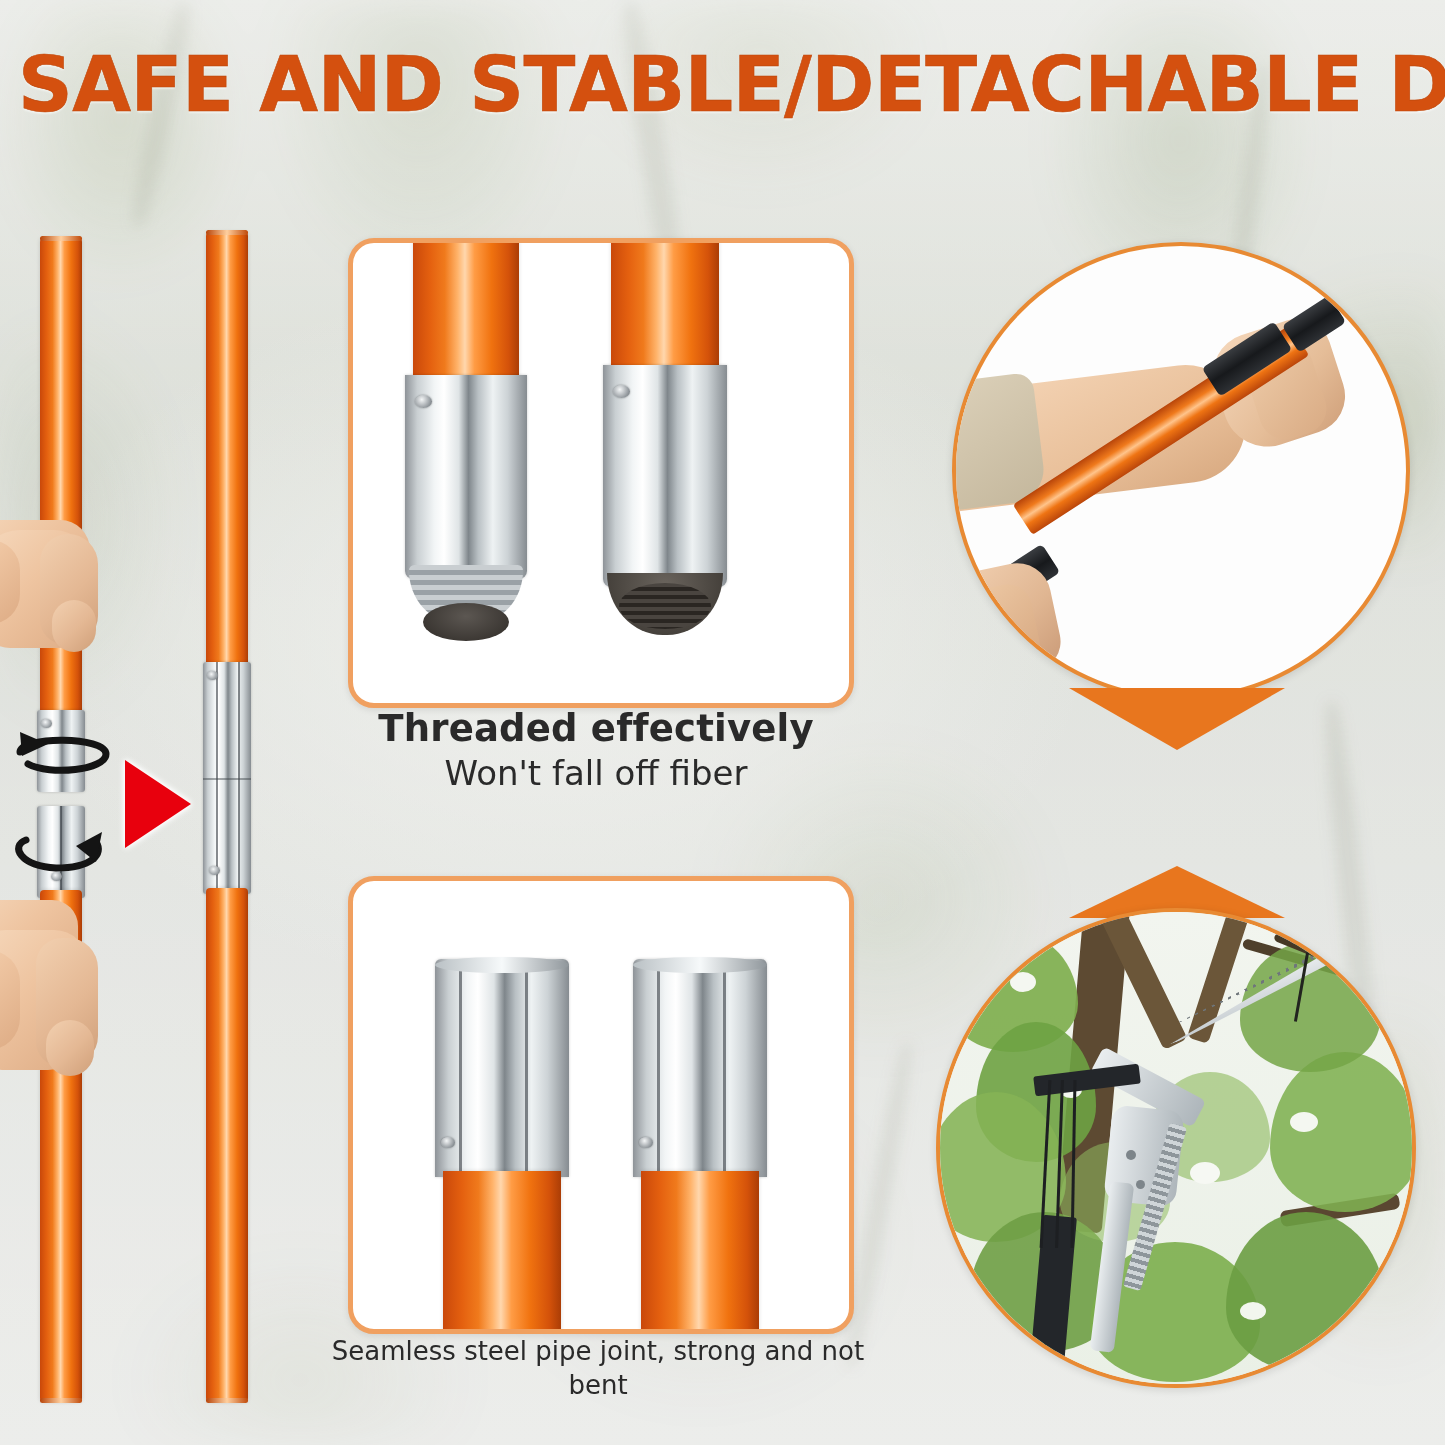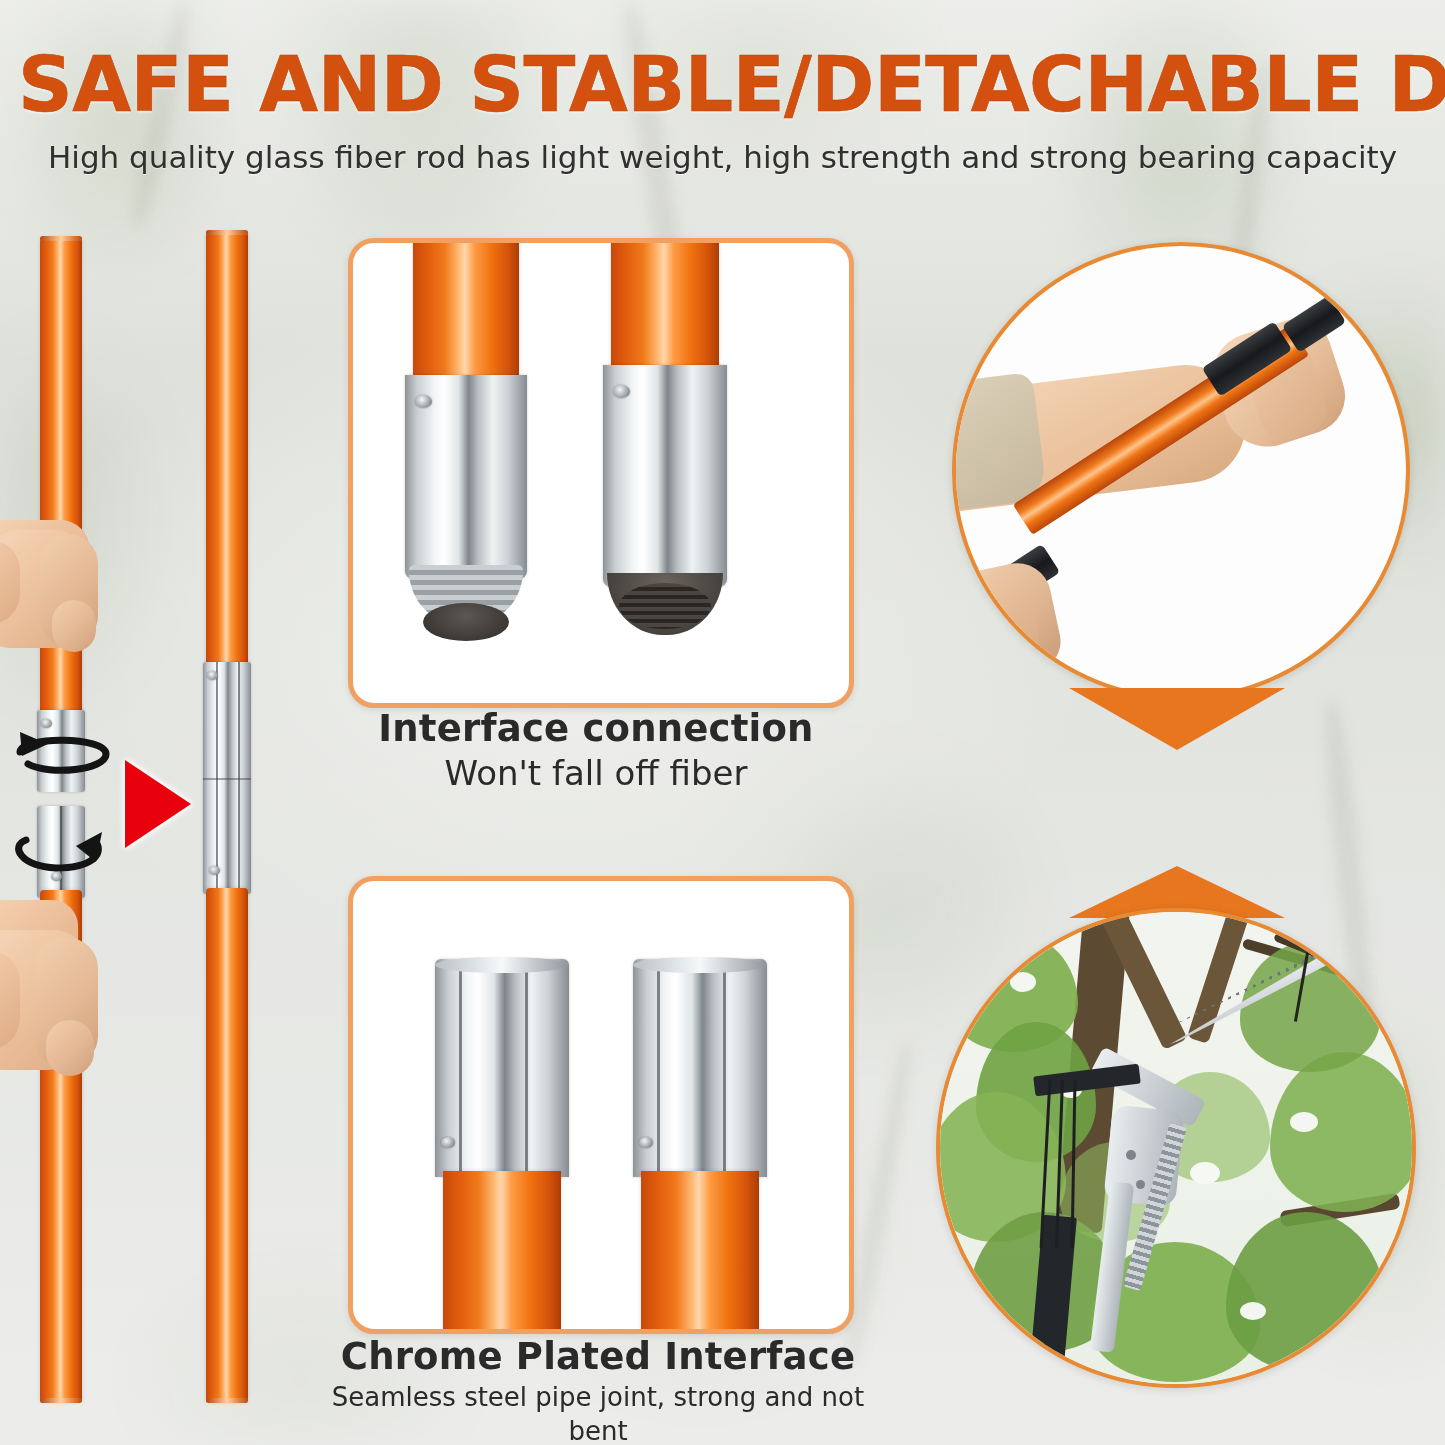--- a/index.html
+++ b/index.html
@@ -159,21 +159,20 @@
     <div class="bg-blobs"></div>
     <div class="bg-branch" style="left:150px;top:0px;width:22px;height:230px;transform:rotate(12deg);"></div>
     <div class="bg-branch" style="left:640px;top:0px;width:26px;height:300px;transform:rotate(-9deg);"></div>
     <div class="bg-branch" style="left:1230px;top:60px;width:20px;height:420px;transform:rotate(7deg);"></div>
     <div class="bg-branch" style="left:1340px;top:700px;width:24px;height:400px;transform:rotate(-6deg);"></div>
     <div class="bg-branch" style="left:870px;top:1040px;width:18px;height:330px;transform:rotate(10deg);"></div>
     <div class="bg-wash"></div>
   </div>
 
   <div class="headline">SAFE AND STABLE/DETACHABLE DESIGN</div>
-  <div class="subhead">High quality glass fiber rod has light weight, high strength and strong bearing capacity</div>
 
   <div>
 
     <div class="rod" style="left:40px;top:238px;width:42px;height:500px;"></div>
     <div class="rod-cap" style="left:40px;top:236px;width:42px;"></div>
 
     <div class="chrome" style="left:37px;top:710px;width:48px;height:82px;"></div>
     <div class="screw" style="left:41px;top:719px;"></div>
 
     <div class="chrome" style="left:37px;top:806px;width:48px;height:92px;"></div>
@@ -238,21 +237,21 @@
     <div class="rod" style="left:258px;top:-10px;width:108px;height:142px;border-radius:0;"></div>
     <div class="chrome" style="left:250px;top:122px;width:124px;height:222px;border-radius:0 0 8px 8px;"></div>
     <div class="screw" style="left:260px;top:142px;width:17px;height:13px;"></div>
     <div style="position:absolute;left:254px;top:330px;width:116px;height:62px;border-radius:0 0 48% 48%/0 0 100% 100%;
                 background:radial-gradient(ellipse at 50% 20%,#6a645d,#36322d);"></div>
     <div style="position:absolute;left:266px;top:340px;width:92px;height:46px;border-radius:50%;
                 background:repeating-linear-gradient(180deg,#4a4540 0 4px,#2a2622 4px 8px);"></div>
   </div>
 
   <div class="cap" style="left:348px;top:706px;width:496px;">
-    <div class="t1">Interface connection</div>
+    <div class="t1">Threaded effectively</div>
     <div class="t2">Won't fall off fiber</div>
   </div>
 
   <div class="panel" style="left:348px;top:876px;width:496px;height:448px;">
     <div class="chrome" style="left:82px;top:78px;width:134px;height:218px;border-radius:6px 6px 0 0;"></div>
     <div class="chrome-line" style="left:106px;top:78px;height:218px;width:3px;"></div>
     <div class="chrome-line" style="left:172px;top:78px;height:218px;width:3px;"></div>
     <div style="position:absolute;left:82px;top:76px;width:134px;height:16px;border-radius:50%;
                 background:linear-gradient(90deg,#b9c0c4,#f6f9fa,#8f969b);"></div>
     <div class="screw" style="left:88px;top:256px;width:14px;height:11px;"></div>
@@ -261,21 +260,20 @@
     <div class="chrome" style="left:280px;top:78px;width:134px;height:218px;border-radius:6px 6px 0 0;"></div>
     <div class="chrome-line" style="left:304px;top:78px;height:218px;width:3px;"></div>
     <div class="chrome-line" style="left:370px;top:78px;height:218px;width:3px;"></div>
     <div style="position:absolute;left:280px;top:76px;width:134px;height:16px;border-radius:50%;
                 background:linear-gradient(90deg,#b9c0c4,#f6f9fa,#8f969b);"></div>
     <div class="screw" style="left:286px;top:256px;width:14px;height:11px;"></div>
     <div class="rod" style="left:288px;top:290px;width:118px;height:170px;border-radius:0;"></div>
   </div>
 
   <div class="cap" style="left:330px;top:1334px;width:536px;">
-    <div class="t1">Chrome Plated Interface</div>
     <div class="t2s">Seamless steel pipe joint, strong and not bent</div>
   </div>
 
   <div class="circle circle-white" style="left:952px;top:242px;width:450px;height:450px;">
 
     <div style="position:absolute;left:-10px;top:130px;width:300px;height:118px;
                 background:linear-gradient(160deg,#f5d6b8,#e9c09a 60%,#d7a87f);
                 border-radius:0 60px 58px 0;transform:rotate(-7deg);"></div>
 
     <div style="position:absolute;left:-24px;top:132px;width:108px;height:128px;

